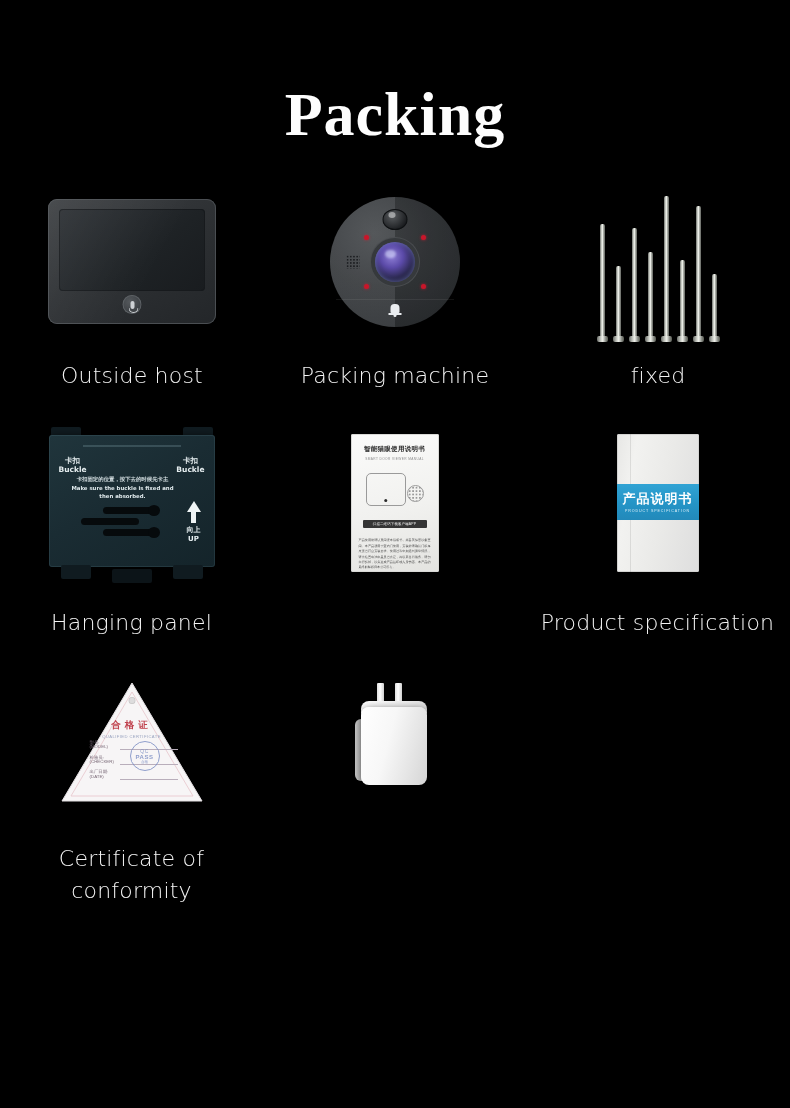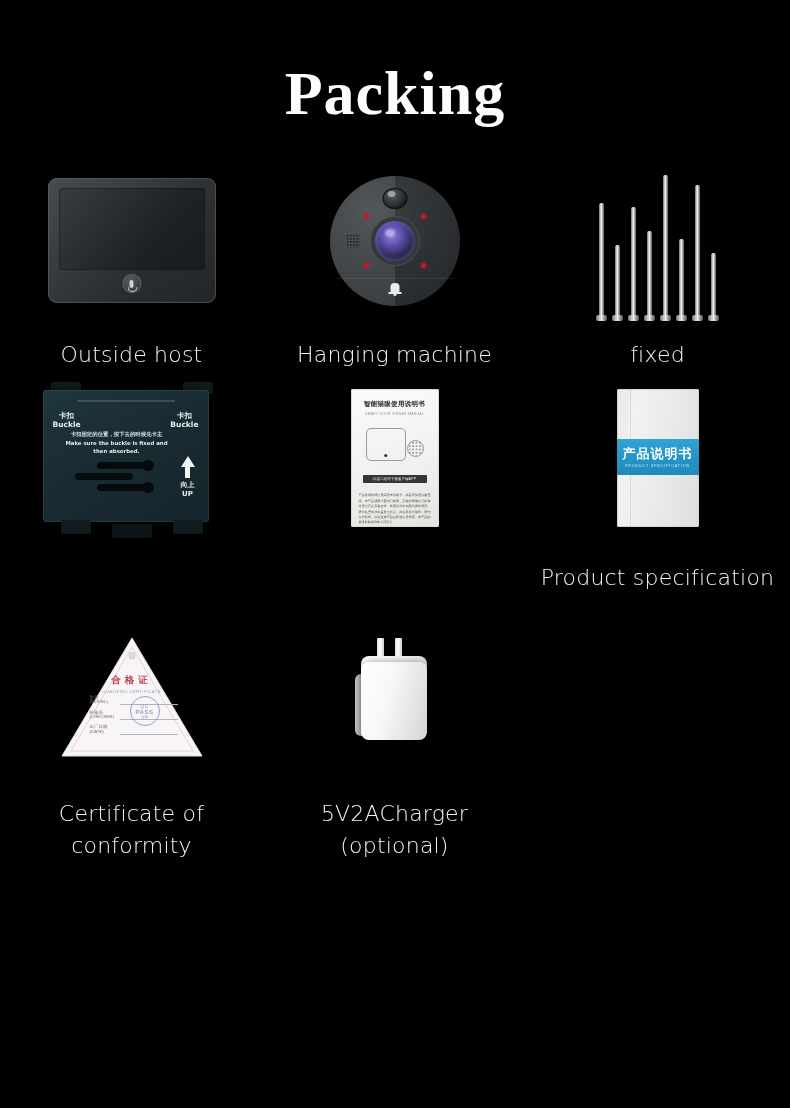--- a/index.html
+++ b/index.html
@@ -18,21 +18,21 @@
   }
 
   
   .page-title {
     text-align: center;
     font-family: "Liberation Serif", serif;
     font-weight: 700;
     font-size: 62px;
     letter-spacing: 1px;
     color: #fdfdfd;
-    padding-top: 62px;
+    padding-top: 83px;
     line-height: 1;
   }
 
   
   .grid {
     margin-top: 34px;
     display: flex;
     flex-direction: column;
   }
   .row {
@@ -60,21 +60,21 @@
     color: #f4f4f4;
     text-align: center;
     line-height: 1.45;
     letter-spacing: .2px;
     margin-top: 16px;
     white-space: pre-line;
   }
   .row-1 .art { height: 165px; }
   .row-2 .art { height: 175px; }
   .row-3 .art { height: 170px; }
-  .row-1 { margin-bottom: 0; }
+  .row-1 { margin-bottom: 24px; justify-content: center; }
   .row-2 { margin-bottom: 18px; }
 
   
   .monitor {
     width: 168px; height: 125px;
     border-radius: 9px;
     background: linear-gradient(150deg,#3c3f42 0%,#2e3134 48%,#232629 100%);
     box-shadow: inset 0 0 0 1px #4a4e52, 0 2px 7px rgba(0,0,0,.8);
     position: relative;
     overflow: hidden;
@@ -199,21 +199,21 @@
   }
   .screw-head {
     width: 11px; height: 6px; border-radius: 2px;
     background: linear-gradient(90deg,#6a6d68 0%,#d3d6cf 38%,#eef0ea 52%,#8e918b 78%,#55584f 100%);
     box-shadow: 0 1px 1px rgba(0,0,0,.6);
   }
 
   
   .panel-wrap { position: relative; width: 178px; height: 152px; }
   .panel {
-    position: absolute; left: 0; top: 8px;
+    position: absolute; left: 6px; top: 8px;
     width: 166px; height: 132px;
     background: linear-gradient(150deg,#20353c 0%,#1a2c33 45%,#14242a 100%);
     border-radius: 3px;
     box-shadow: 0 2px 8px rgba(0,0,0,.8), inset 0 0 0 1px rgba(120,170,185,.14);
   }
   .panel-tab {
     position: absolute; width: 30px; height: 12px;
     background: #101b20; border-radius: 2px;
   }
   .tab-tl { left: 8px; top: 0px; }
@@ -496,21 +496,21 @@
           <div class="cam-ir ir-tr"></div>
           <div class="cam-ir ir-bl"></div>
           <div class="cam-ir ir-br"></div>
           <div class="cam-lens"></div>
           <div class="cam-seam"></div>
           <div class="cam-bell">
             <div class="bell-glyph"></div>
           </div>
         </div>
       </div>
-      <div class="caption">Hanging machine</div>
+      <div class="caption">Packing machine</div>
     </div>
 
     <div class="cell">
       <div class="art">
         <div class="screws" id="screws-container">
             <div class="screw">
               <div class="screw-shaft" style="height: 112px;"></div>
               <div class="screw-head"></div>
             </div>
             <div class="screw">
@@ -584,20 +584,21 @@
                 <div>向上</div>
                 <div>UP</div>
               </div>
             </div>
           </div>
           <div class="panel-tab tab-bl"></div>
           <div class="panel-tab tab-br"></div>
           <div class="panel-tab tab-bc"></div>
         </div>
       </div>
+      <div class="caption">Hanging panel</div>
     </div>
 
     <div class="cell">
       <div class="art">
         <div class="booklet-app">
           <div class="app-title">智能猫眼使用说明书</div>
           <div class="app-subtitle">SMART DOOR VIEWER MANUAL</div>
           <div class="app-diagram">
             <div class="app-dev"></div>
             <div class="app-circ"></div>
@@ -675,19 +676,17 @@
     <div class="cell">
       <div class="art">
         <div class="charger-wrap">
           <div class="chg-prong prong-l"></div>
           <div class="chg-prong prong-r"></div>
           <div class="chg-top"></div>
           <div class="chg-side"></div>
           <div class="chg-body"></div>
         </div>
       </div>
-      <div class="caption">5V2ACharger
-(optional)</div>
     </div>
 
   </div>
 
 </div>
 
 </body></html>

